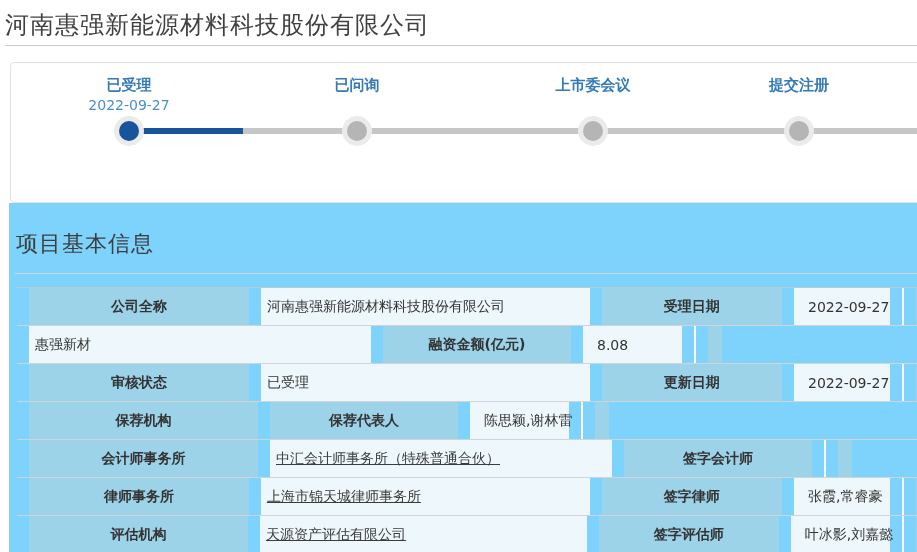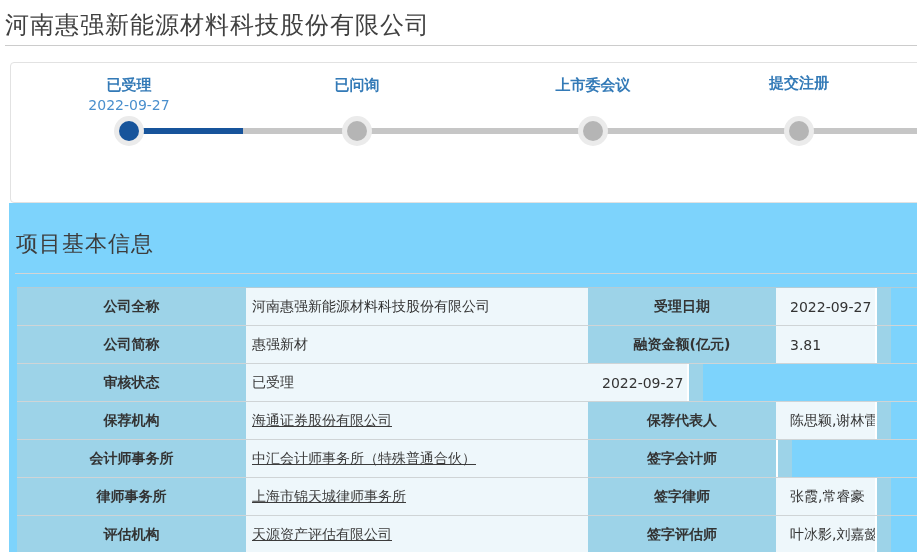--- a/index.html
+++ b/index.html
@@ -36,21 +36,21 @@
     background:#17549b;
   }
   .stage {
     position:absolute; top:12px; width:160px;
     transform:translateX(-50%);
     text-align:center;
   }
   .stage:nth-of-type(1){ left:118px; }
   .stage:nth-of-type(2){ left:346px; }
   .stage:nth-of-type(3){ left:582px; }
-  .stage:nth-of-type(4){ left:788px;font-family:Liberation Mono, monospace; }
+  .stage:nth-of-type(4){ left:788px; }
   .stage-label {
     font-size:15px; font-weight:bold; color:#337ab7; line-height:20px;
     white-space:nowrap;
   }
   .stage-date {
     font-size:14px; color:#4a8fcd; line-height:19px; margin-top:1px;
     white-space:nowrap;
   }
   .dot-halo {
     position:absolute; left:50%; top:41px; transform:translateX(-50%);
@@ -78,21 +78,21 @@
     height:1px; background:#d4d4d4;
   }
   .info-table {
     position:absolute; left:8px; top:84px; width:912px;
     border-top:1px solid #b3ccd6;
   }
   .t-row {
     display:flex; height:38px;
     border-bottom:1px solid #cfd4d6;
   }
-  .cell { display:flex; align-items:center; font-size:14px; color:#333; }
+  .cell { display:flex; align-items:center; font-size:14px; color:#333;margin-left:12px; }
   .cell-label  { width:229px; background:#9dd3e8; justify-content:center; font-weight:bold; }
   .cell-value  { width:342px; background:#eef7fb; padding-left:6px; white-space:nowrap; }
   .cell-label2 { width:188px; background:#9dd3e8; justify-content:center; font-weight:bold; }
   .cell-value2 { width:99px;  background:#eef7fb; padding-left:14px; white-space:nowrap; }
   .cell-gap    { width:2px;  background:#ffffff; }
   .cell-strip  { width:14px; background:#9dd3e8; }
   .org-link {
     color:#3c3c3c; text-decoration:underline; cursor:pointer; white-space:nowrap;
   }
 </style>
@@ -144,54 +144,51 @@
         <div class="cell cell-label2">
           <span>受理日期</span>
         </div>
         <div class="cell cell-value2">
           <span>2022-09-27</span>
         </div>
         <div class="cell cell-gap"></div>
         <div class="cell cell-strip"></div>
       </div>
       <div class="t-row">
-        <div class="cell cell-label">
-          <span>公司简称</span>
-        </div>
         <div class="cell cell-value">
           <span>惠强新材</span>
         </div>
         <div class="cell cell-label2">
           <span>融资金额(亿元)</span>
         </div>
         <div class="cell cell-value2">
-          <span>3.81</span>
+          <span>8.08</span>
         </div>
         <div class="cell cell-gap"></div>
         <div class="cell cell-strip"></div>
       </div>
       <div class="t-row">
         <div class="cell cell-label">
           <span>审核状态</span>
         </div>
         <div class="cell cell-value">
           <span>已受理</span>
         </div>
+        <div class="cell cell-label2">
+          <span>更新日期</span>
+        </div>
         <div class="cell cell-value2">
           <span>2022-09-27</span>
         </div>
         <div class="cell cell-gap"></div>
         <div class="cell cell-strip"></div>
       </div>
       <div class="t-row">
         <div class="cell cell-label">
           <span>保荐机构</span>
-        </div>
-        <div class="cell cell-value">
-          <a class="org-link" href="#">海通证券股份有限公司</a>
         </div>
         <div class="cell cell-label2">
           <span>保荐代表人</span>
         </div>
         <div class="cell cell-value2">
           <span>陈思颖,谢林雷</span>
         </div>
         <div class="cell cell-gap"></div>
         <div class="cell cell-strip"></div>
       </div>

